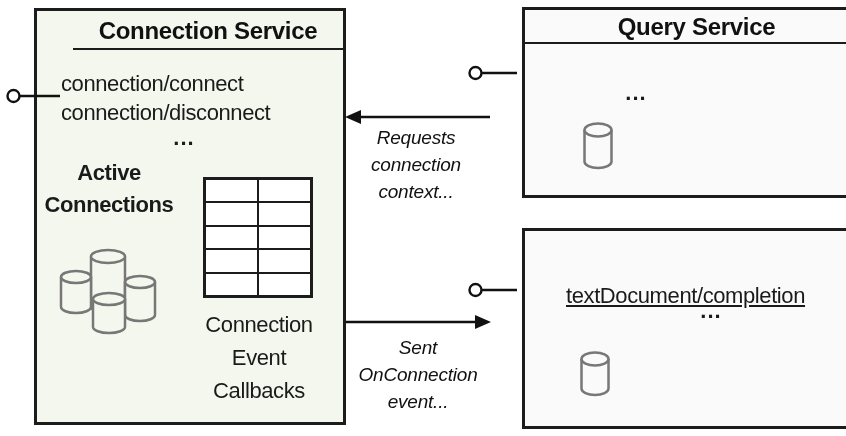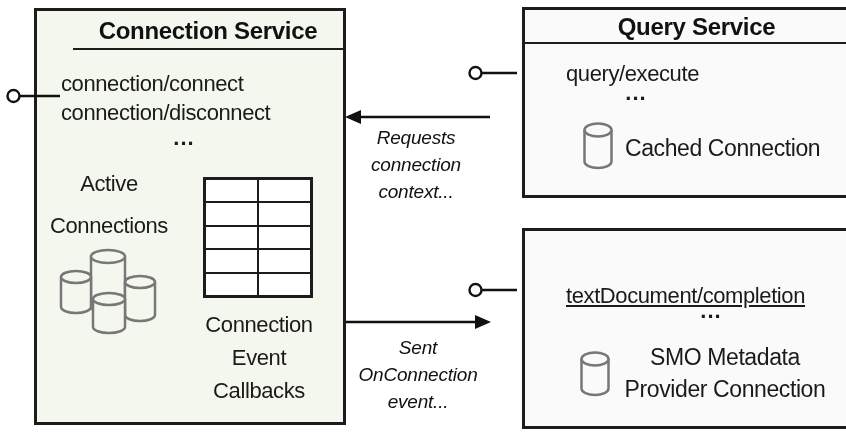--- a/index.html
+++ b/index.html
@@ -42,21 +42,21 @@
 <div id="canvas">
 
   <div class="box green" style="left:34px;top:8px;width:312px;height:417px;">
     <div class="box-header" style="height:39px;line-height:39px;margin-left:36px;">Connection Service</div>
 
     <div class="abs body-text" style="left:24px;top:58px;">connection/connect
 connection/disconnect</div>
 
     <div class="abs ellip center" style="left:24px;top:115px;width:246px;">...</div>
 
-    <div class="abs body-text center" style="left:2px;top:152px;width:140px;line-height:42px;">Active
+    <div class="abs body-text center" style="left:2px;top:146px;width:140px;line-height:32px;font-weight:bold;">Active
 Connections</div>
 
     <svg class="abs" style="left:16px;top:230px;" width="112" height="102" viewBox="0 0 112 102">
 
       <path class="cyl-green" d="M38 15.5 L38 65.5 A17 6.5 0 0 0 72 65.5 L72 15.5"></path>
       <ellipse class="cyl-green" cx="55" cy="15.5" rx="17" ry="6.5"></ellipse>
 
       <path class="cyl-green" d="M8 36 L8 66 A15 6 0 0 0 38 66 L38 36"></path>
       <ellipse class="cyl-green" cx="23" cy="36" rx="15" ry="6"></ellipse>
 
@@ -81,45 +81,41 @@
       </div>
 
     <div class="abs body-text center" style="left:152px;top:297px;width:140px;line-height:33px;">Connection
 Event
 Callbacks</div>
   </div>
 
   <div class="box white" style="left:490px;top:7px;width:349px;height:191px;">
     <div class="box-header" style="height:34px;line-height:34px;">Query Service</div>
 
-    <div class="abs body-text" style="left:41px;top:49px;">query/execute</div>
 
     <div class="abs ellip center" style="left:41px;top:71px;width:140px;">...</div>
 
     <svg class="abs" style="left:58px;top:112px;" width="30" height="48" viewBox="0 0 30 48">
       <path class="cyl-white" d="M1.5 8 L1.5 39.5 A13.5 6.5 0 0 0 28.5 39.5 L28.5 8"></path>
       <ellipse class="cyl-white" cx="15" cy="8" rx="13.5" ry="6.5"></ellipse>
     </svg>
 
-    <div class="abs lbl" style="left:100px;top:122px;">Cached Connection</div>
   </div>
 
   <div class="box white" style="left:490px;top:228px;width:349px;height:201px;">
 
     <div class="abs body-text" style="left:41px;top:50px;text-decoration:underline;">textDocument/completion</div>
 
     <div class="abs ellip center" style="left:116px;top:68px;width:140px;">...</div>
 
     <svg class="abs" style="left:55px;top:120px;" width="30" height="46" viewBox="0 0 30 46">
       <path class="cyl-white" d="M1.5 8 L1.5 37.5 A13.5 6.5 0 0 0 28.5 37.5 L28.5 8"></path>
       <ellipse class="cyl-white" cx="15" cy="8" rx="13.5" ry="6.5"></ellipse>
     </svg>
 
-    <div class="abs lbl center" style="left:80px;top:110px;width:240px;">SMO Metadata
-Provider Connection</div>
   </div>
 
   <div class="abs note" style="left:348px;top:334px;width:140px;">Sent
 OnConnection
 event...</div>
 
   <div class="abs note" style="left:346px;top:124px;width:140px;">Requests
 connection
 context...</div>
 

